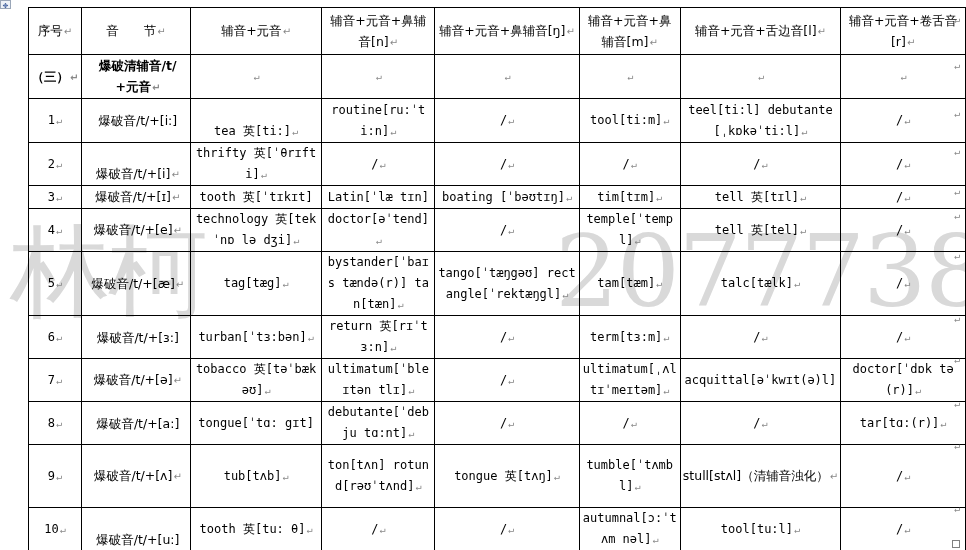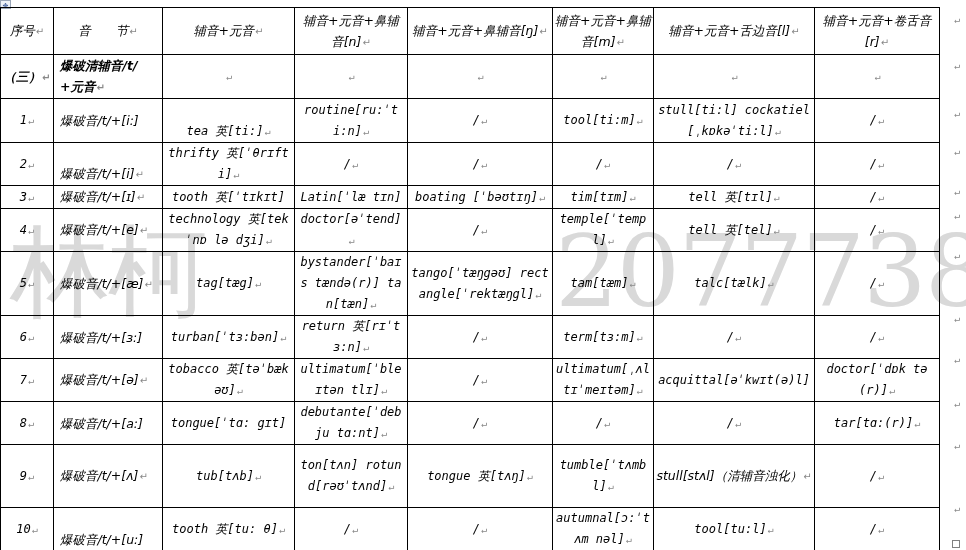--- a/index.html
+++ b/index.html
@@ -8,26 +8,26 @@
   .move-handle { position: absolute; left: 0; top: 0; width: 11px; height: 9px;
                  border: 1px solid #9aa6b8; background: #eef2f8; color: #3a5a9a;
                  font-size: 9px; line-height: 8px; text-align: center; box-sizing: border-box; }
   .resize-handle { position: absolute; left: 952px; top: 540px; width: 6px; height: 6px;
                    border: 1px solid #808080; background: #fff; }
   .watermark { position: absolute; top: 222px; font-family: "DejaVu Serif", "Liberation Serif", serif;
                color: #d9d9d9; font-size: 100px; line-height: 100px; z-index: 0; pointer-events: none;
                letter-spacing: -2px; text-align: center; }
   .wm-left { left: 10px; }
   .wm-right { left: 555px; }
-  table { position: absolute; left: 0; top: 7px; border-collapse: collapse; z-index: 1;
-          table-layout: fixed; font-style: italic; }
+  table { position: absolute; left: 28px; top: 7px; border-collapse: collapse; z-index: 1;
+          table-layout: fixed; }
   td { border: 1.5px solid #000; text-align: center; vertical-align: middle; padding: 0 2px;
        font-size: 12px; line-height: 21px; background: transparent; overflow: hidden; word-break: break-all; }
   td.cn { font-family: "DejaVu Sans", "Liberation Sans", sans-serif; font-size: 12.5px; }
-  td.left { text-align: left; padding-left: 6px; }
+  td.left { text-align: center; padding-left: 6px; }
   td.bold { font-weight: bold; font-family: "DejaVu Sans", sans-serif; font-size: 12.5px; }
   .mark { color: #888; font-size: 10px; margin-left: 1px; }
   .rowmark { position: absolute; left: 954px; color: #888; font-size: 10px; z-index: 2; }
   .bottom { vertical-align: bottom; }
 </style>
 </head>
 <body>
 
 <div class="move-handle">✥</div>
 
@@ -67,21 +67,21 @@
     <td><span class="mark">↵</span></td>
   </tr>
 
   <tr style="height:44px">
     <td><span>1</span><span class="mark">↵</span></td>
     <td class="cn left"><span>爆破音/t/+[i:]</span></td>
     <td class="bottom"><span>tea 英[ti:]</span><span class="mark">↵</span></td>
     <td><span>routine[ru:ˈti:n]</span><span class="mark">↵</span></td>
     <td><span>/</span><span class="mark">↵</span></td>
     <td><span>tool[ti:m]</span><span class="mark">↵</span></td>
-    <td><span>stull[ti:l] cockatiel[ˌkɒkəˈti:l]</span><span class="mark">↵</span></td>
+    <td><span>teel[ti:l] debutante[ˌkɒkəˈti:l]</span><span class="mark">↵</span></td>
     <td><span>/</span><span class="mark">↵</span></td>
   </tr>
 
   <tr style="height:42px">
     <td><span>2</span><span class="mark">↵</span></td>
     <td class="cn left bottom"><span>爆破音/t/+[i]</span><span class="mark">↵</span></td>
     <td><span>thrifty 英[ˈθrɪfti]</span><span class="mark">↵</span></td>
     <td><span>/</span><span class="mark">↵</span></td>
     <td><span>/</span><span class="mark">↵</span></td>
     <td><span>/</span><span class="mark">↵</span></td>

